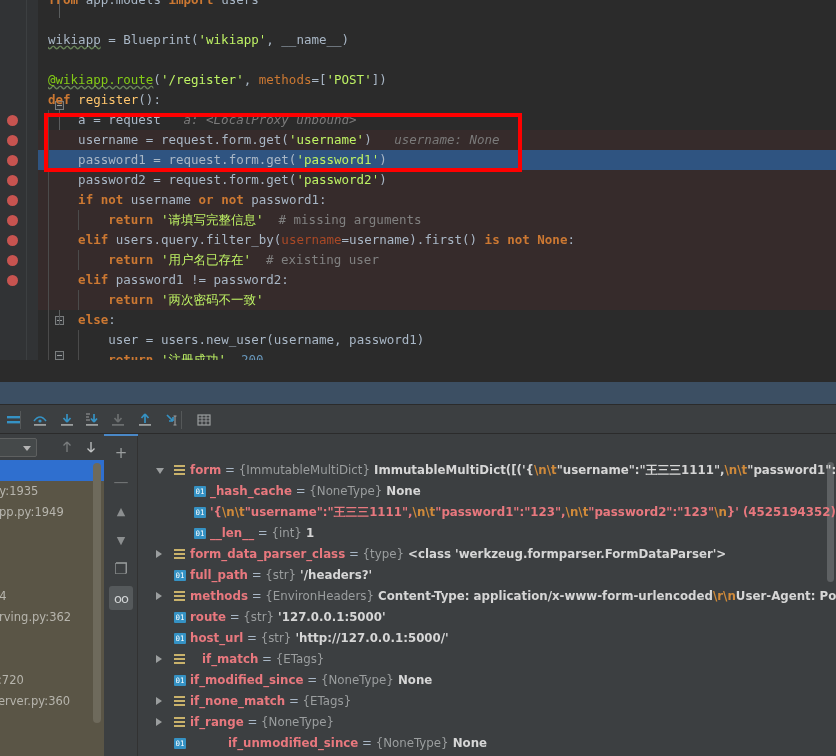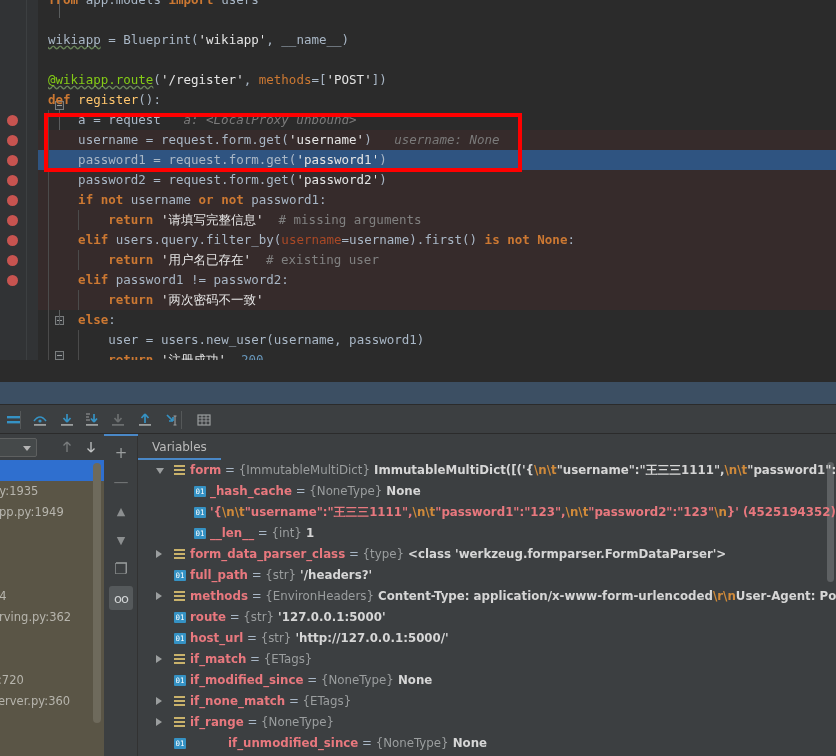--- a/index.html
+++ b/index.html
@@ -39,21 +39,21 @@
     color:#a9b7c6;
   }
   .ln { position:relative; height:20px; padding-left:10px; }
   .ln.ctx  { background:#362b2b; }
   .ln.sel  { background:#2f5481; }
   .indent-guide{
     position:absolute; top:0; width:1px; height:20px; background:#4b4b4b;
   }
   .kw   { color:#cc7832; font-weight:bold; }
   .kw2  { color:#cc7832; }
-  .str  { color:#e5e5e5; }
+  .str  { color:#bef264; }
   .num  { color:#6897bb; }
   .dec  { color:#84cc16; }
   .fn   { color:#ffc66d; }
   .cmt  { color:#808080; }
   .id   { color:#a9b7c6; }
   .par  { color:#aa4926; }
   .hint { color:#7a7a7a; font-style:italic; }
   .wavy { text-decoration:underline wavy #6a8759; text-decoration-skip-ink:none; }
 
   
@@ -327,23 +327,20 @@
       <div class="side-top"></div>
     <div class="side-btn" style="top: 7px;">+</div>
         <div class="side-btn" style="top: 36px; color: rgb(111, 114, 115);">—</div>
         <div class="side-btn" style="top: 65px; font-size: 11px; color: rgb(140, 143, 144);">▲</div>
         <div class="side-btn" style="top: 94px; font-size: 11px; color: rgb(140, 143, 144);">▼</div>
         <div class="side-btn" style="top: 123px;">❐</div>
         <div class="side-btn active" style="top: 152px; font-size: 13px; letter-spacing: -1px; color: rgb(208, 211, 212);">oo</div>
       </div>
 
     <div class="vars">
-      <div class="vars-tabbar">
-        <div class="vars-tab">Variables</div>
-      </div>
       <div class="vars-list" id="varslist">
         <div class="v-scroll"></div>
       <div class="vrow">
             <span class="tri open" style="left: 18px;"></span>
             <span class="ico-dict" style="left: 36px;">
               <i style="top:0"></i>
               <i style="top:4px"></i>
               <i style="top:8px"></i>
             </span>
             <span class="vtext" style="left: 52px;"><span class="vname">form</span><span class="veq"> = </span><span class="vtype">{ImmutableMultiDict}</span><span class="vval"> ImmutableMultiDict([('{<span class="vesc">\n</span><span class="vesc">\t</span>"username":"王三三1111",<span class="vesc">\n</span><span class="vesc">\t</span>"password1":"123",</span></span>
@@ -390,21 +387,21 @@
             <span class="ico-01" style="left: 36px;">01</span>
             <span class="vtext" style="left: 52px;"><span class="vname">host_url</span><span class="veq"> = </span><span class="vtype">{str}</span><span class="vval"> 'http://127.0.0.1:5000/'</span></span>
           </div>
           <div class="vrow">
             <span class="tri" style="left: 18px;"></span>
             <span class="ico-dict" style="left: 36px;">
               <i style="top:0"></i>
               <i style="top:4px"></i>
               <i style="top:8px"></i>
             </span>
-            <span class="vtext" style="left: 52px;"><span class="vname">if_match</span><span class="veq"> = </span><span class="vtype">{ETags}</span></span>
+            <span class="vtext" style="left: 64px;"><span class="vname">if_match</span><span class="veq"> = </span><span class="vtype">{ETags}</span></span>
           </div>
           <div class="vrow">
             <span class="ico-01" style="left: 36px;">01</span>
             <span class="vtext" style="left: 52px;"><span class="vname">if_modified_since</span><span class="veq"> = </span><span class="vtype">{NoneType}</span><span class="vval"> None</span></span>
           </div>
           <div class="vrow">
             <span class="tri" style="left: 18px;"></span>
             <span class="ico-dict" style="left: 36px;">
               <i style="top:0"></i>
               <i style="top:4px"></i>

